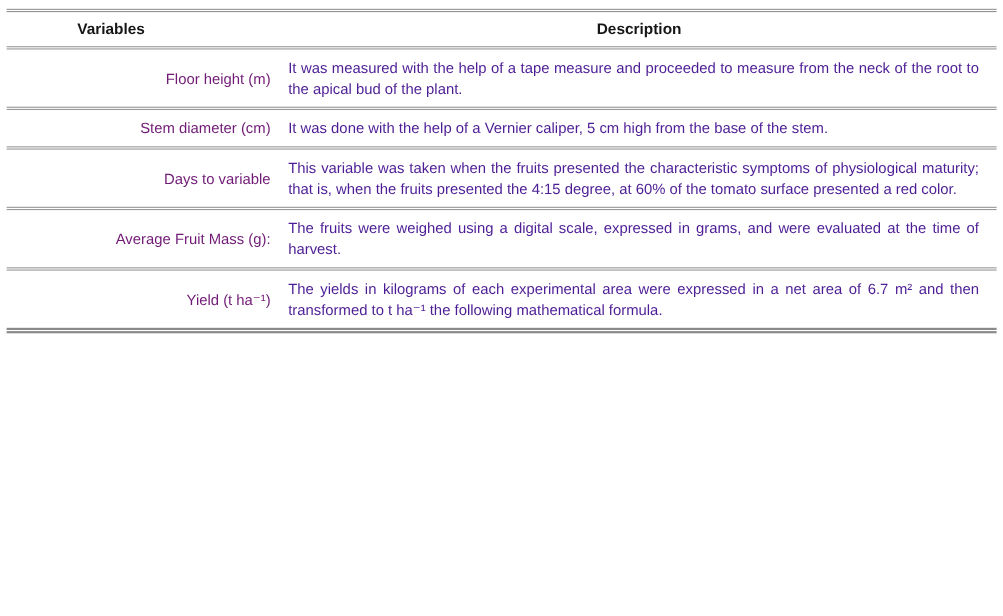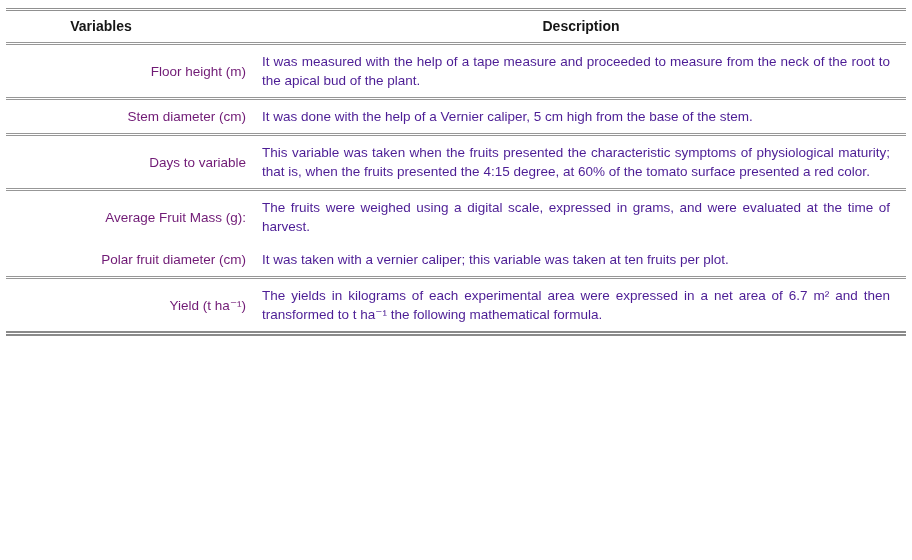--- a/index.html
+++ b/index.html
@@ -81,24 +81,20 @@
       <div class="cell var">Days to variable</div>
       <div class="cell desc">This variable was taken when the fruits presented the characteristic symptoms of physiological maturity; that is, when the fruits presented the 4:15 degree, at 60% of the tomato surface presented a red color.</div>
     </div>
   </div>
 
   <div class="section">
     <div class="row">
       <div class="cell var">Average Fruit Mass (g):</div>
       <div class="cell desc">The fruits were weighed using a digital scale, expressed in grams, and were evaluated at the time of harvest.</div>
     </div>
-    <div class="row">
-      <div class="cell var">Polar fruit diameter (cm)</div>
-      <div class="cell desc">It was taken with a vernier caliper; this variable was taken at ten fruits per plot.</div>
-    </div>
   </div>
 
 
   <div class="section">
     <div class="row">
       <div class="cell var">Yield (t ha⁻¹)</div>
       <div class="cell desc">
         <div>The yields in kilograms of each experimental area were expressed in a net area of 6.7 m² and then transformed to t ha⁻¹ the following mathematical formula.</div>
       </div>
     </div>

